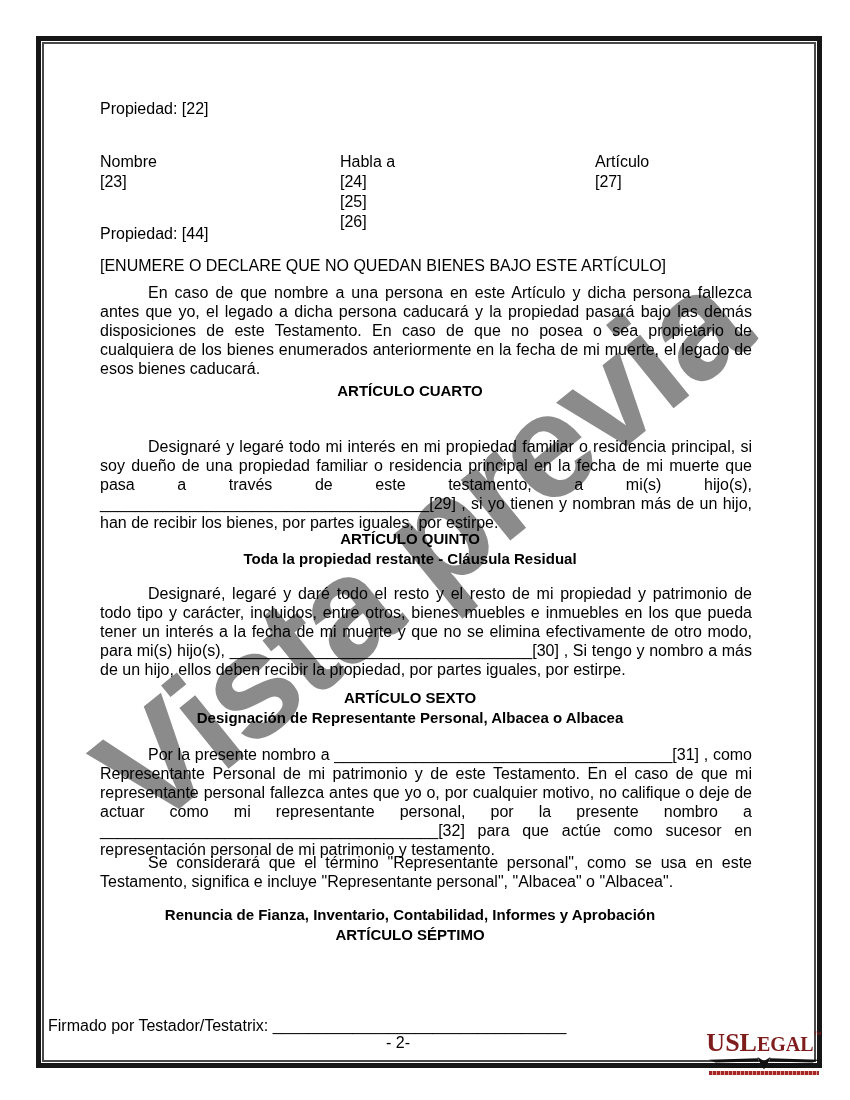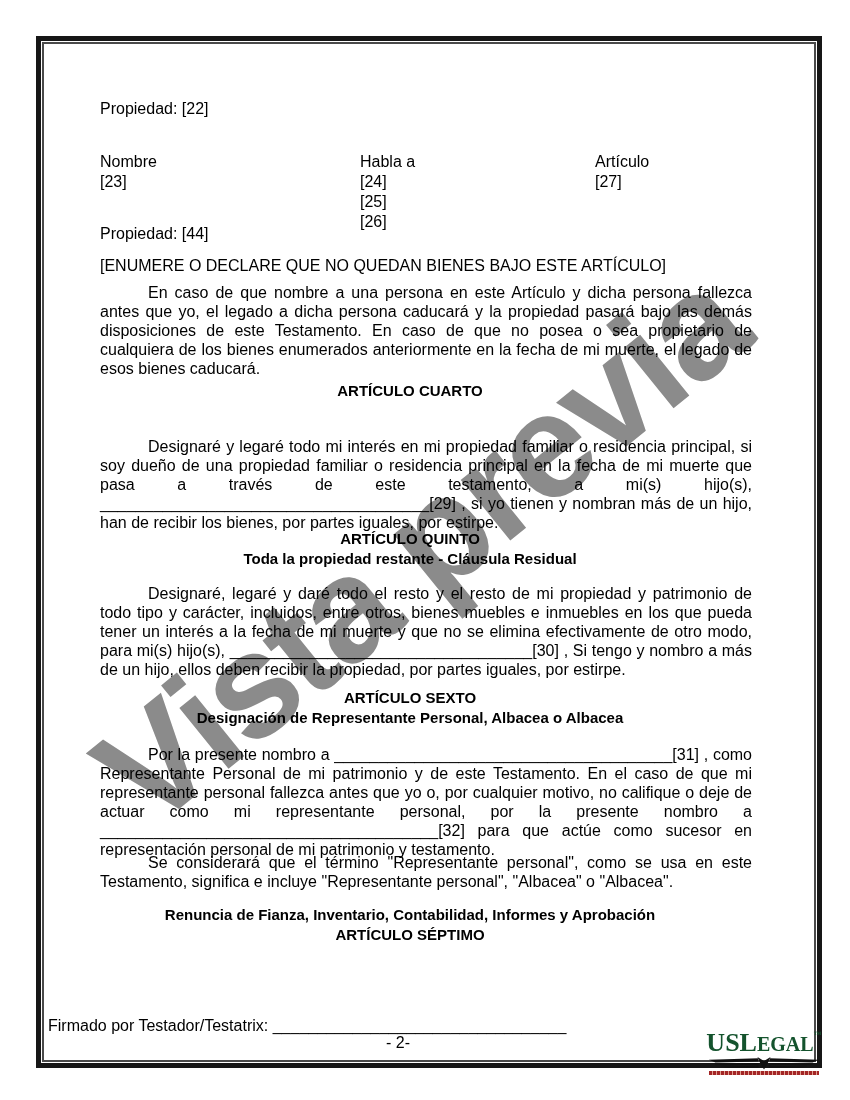--- a/index.html
+++ b/index.html
@@ -44,21 +44,21 @@
   .colblock { line-height: 20px; }
   .notice { left: 100px; }
   .footer-sig { left: 48px; top: 1016px; white-space: nowrap; }
   .page-num { left: 48px; top: 1033px; width: 700px; text-align: center; }
   .logo {
     position: absolute; left: 704px; top: 1022px; width: 120px;
     z-index: 4; text-align: center;
   }
   .logo-text {
     font-family: "Liberation Serif", "DejaVu Serif", serif;
-    color: #14532d; font-weight: bold;
+    color: #7f1d1d; font-weight: bold;
     font-size: 26px; line-height: 26px;
     letter-spacing: 0px; white-space: nowrap;
   }
   .logo-small { font-size: 20px; }
   .logo-tm { font-size: 8px; vertical-align: 14px; }
   .wings { display: block; margin: -2px auto 0 auto; }
   .logo-tagline {
     margin: 1px auto 0 auto; width: 110px; height: 4px;
     background: repeating-linear-gradient(90deg, #a32525 0 3px, #e0a090 3px 4px);
   }
@@ -71,21 +71,21 @@
 </div>
 
 <div class="watermark">Vista previa</div>
 
 <div class="txt" style="left:100px; top:99px;">Propiedad: [22]</div>
 
 <div class="txt colblock" style="left:100px; top:152px;">
   <div>Nombre</div>
   <div>[23]</div>
 </div>
-<div class="txt colblock" style="left:340px; top:152px;margin-left:20px;">
+<div class="txt colblock" style="left:340px; top:152px;">
   <div>Habla a</div>
   <div>[24]</div>
   <div>[25]</div>
   <div>[26]</div>
 </div>
 <div class="txt colblock" style="left:595px; top:152px;">
   <div>Artículo</div>
   <div>[27]</div>
 </div>
 

